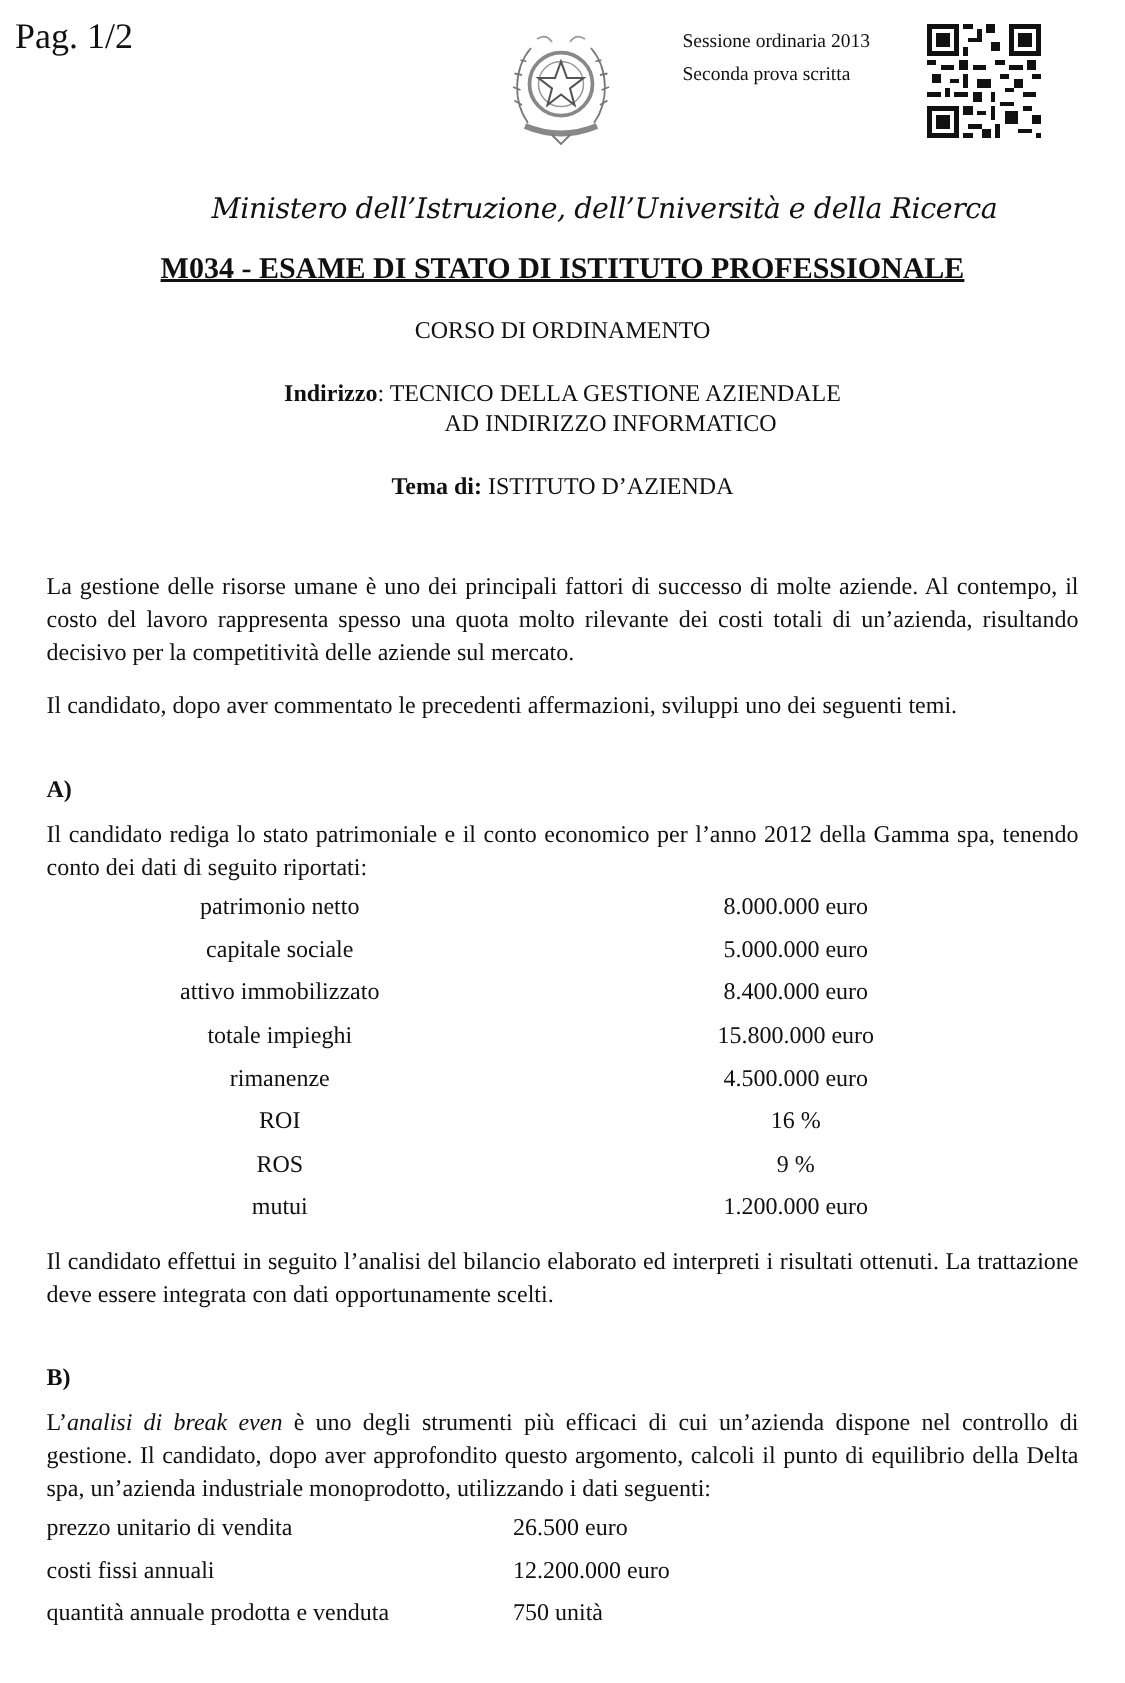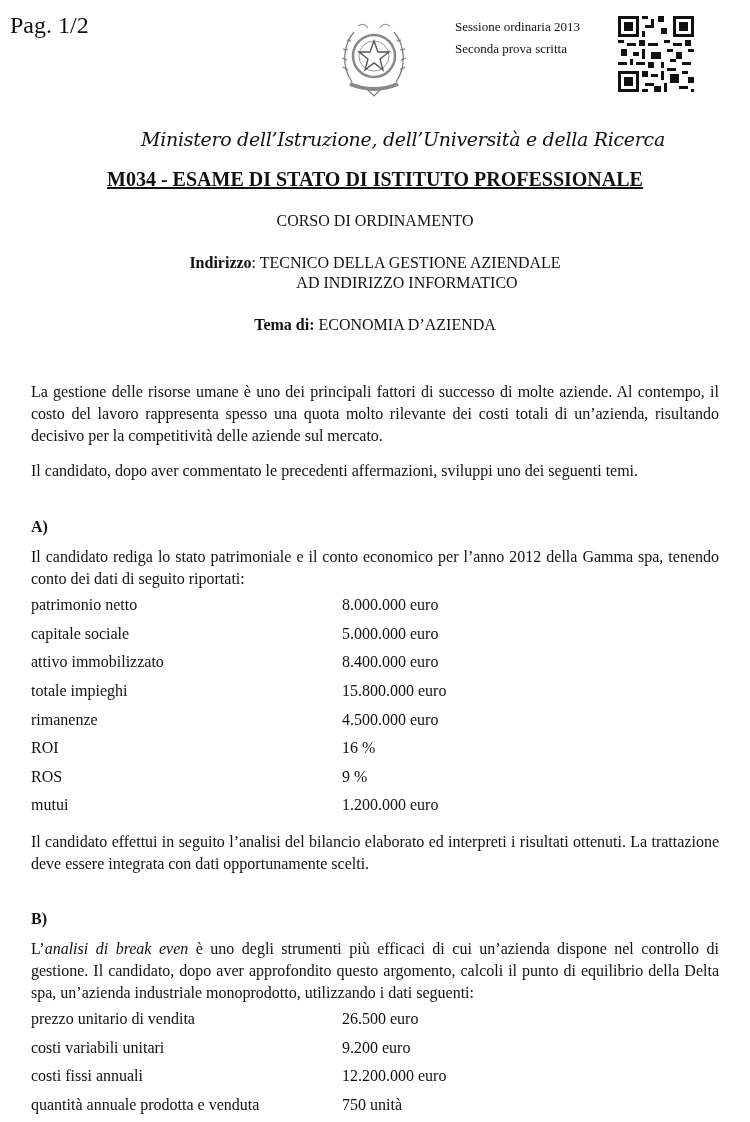--- a/index.html
+++ b/index.html
@@ -34,21 +34,21 @@
   #intro-p2 { top: 460px; }
   .section-label { left: 31px; font-weight: bold; font-size: 16px; }
   #sec-a-label { top: 518px; }
   #sec-a-p1 { top: 546px; }
   #sec-a-p2 { top: 831px; }
   #sec-b-label { top: 910px; }
   #sec-b-p1 { top: 938px; }
   .data-table { left: 31px; width: 688px; font-size: 16px; border-collapse: collapse; }
   .data-table td { padding: 0; height: 28.6px; vertical-align: middle; }
   .data-table td.lbl { width: 311px; }
-  #table-a { top: 591px; }
+  #table-a { top: 591px; text-align: center; }
   #table-b { top: 1005px; }
 </style>
 </head>
 <body>
 
 <div class="abs" id="page-num">Pag.  1/2</div>
 
 <svg class="abs" id="emblem" viewBox="0 0 72 80">
   <g fill="none" stroke="#777" stroke-width="1.2">
     <path d="M14 64 C4 50 4 28 16 14"></path>
@@ -116,21 +116,21 @@
       <rect x="8" y="24" width="2" height="1"></rect>
   </g>
 </svg>
 
 <div class="abs" id="ministry">Ministero dell’Istruzione, dell’Università e della Ricerca</div>
 <div class="abs" id="exam-title">M034 - ESAME DI STATO DI ISTITUTO PROFESSIONALE</div>
 
 <div class="abs center-line" id="corso">CORSO DI ORDINAMENTO</div>
 <div class="abs center-line" id="indirizzo1"><b>Indirizzo</b><span>: TECNICO DELLA GESTIONE AZIENDALE</span></div>
 <div class="abs center-line" id="indirizzo2">AD INDIRIZZO INFORMATICO</div>
-<div class="abs center-line" id="tema"><b>Tema di:</b><span> ECONOMIA D’AZIENDA</span></div>
+<div class="abs center-line" id="tema"><b>Tema di:</b><span> ISTITUTO D’AZIENDA</span></div>
 
 <div class="abs para" id="intro-p1">La gestione delle risorse umane è uno dei principali fattori di successo di molte aziende. Al contempo, il costo del lavoro rappresenta spesso una quota molto rilevante dei costi totali di un’azienda, risultando decisivo per la competitività delle aziende sul mercato.</div>
 <div class="abs para" id="intro-p2">Il candidato, dopo aver commentato le precedenti affermazioni, sviluppi uno dei seguenti temi.</div>
 
 <div class="abs section-label" id="sec-a-label">A)</div>
 <div class="abs para" id="sec-a-p1">Il candidato rediga lo stato patrimoniale e il conto economico per l’anno 2012 della Gamma spa, tenendo conto dei dati di seguito riportati:</div>
 <table class="abs data-table" id="table-a">
   <tbody>
     <tr>
         <td class="lbl">patrimonio netto</td>
@@ -170,24 +170,20 @@
 
 <div class="abs section-label" id="sec-b-label">B)</div>
 <div class="abs para" id="sec-b-p1"><span>L’</span><i>analisi di break even</i><span> è uno degli strumenti più efficaci di cui un’azienda dispone nel controllo di gestione. Il candidato, dopo aver approfondito questo argomento, calcoli il punto di equilibrio della Delta spa, un’azienda industriale monoprodotto, utilizzando i dati seguenti:</span></div>
 <table class="abs data-table" id="table-b">
   <tbody>
     <tr>
         <td class="lbl">prezzo unitario di vendita</td>
         <td>26.500 euro</td>
       </tr>
     <tr>
-        <td class="lbl">costi variabili unitari</td>
-        <td>9.200 euro</td>
-      </tr>
-    <tr>
         <td class="lbl">costi fissi annuali</td>
         <td>12.200.000 euro</td>
       </tr>
     <tr>
         <td class="lbl">quantità annuale prodotta e venduta</td>
         <td>750 unità</td>
       </tr>
   </tbody>
 </table>
 

